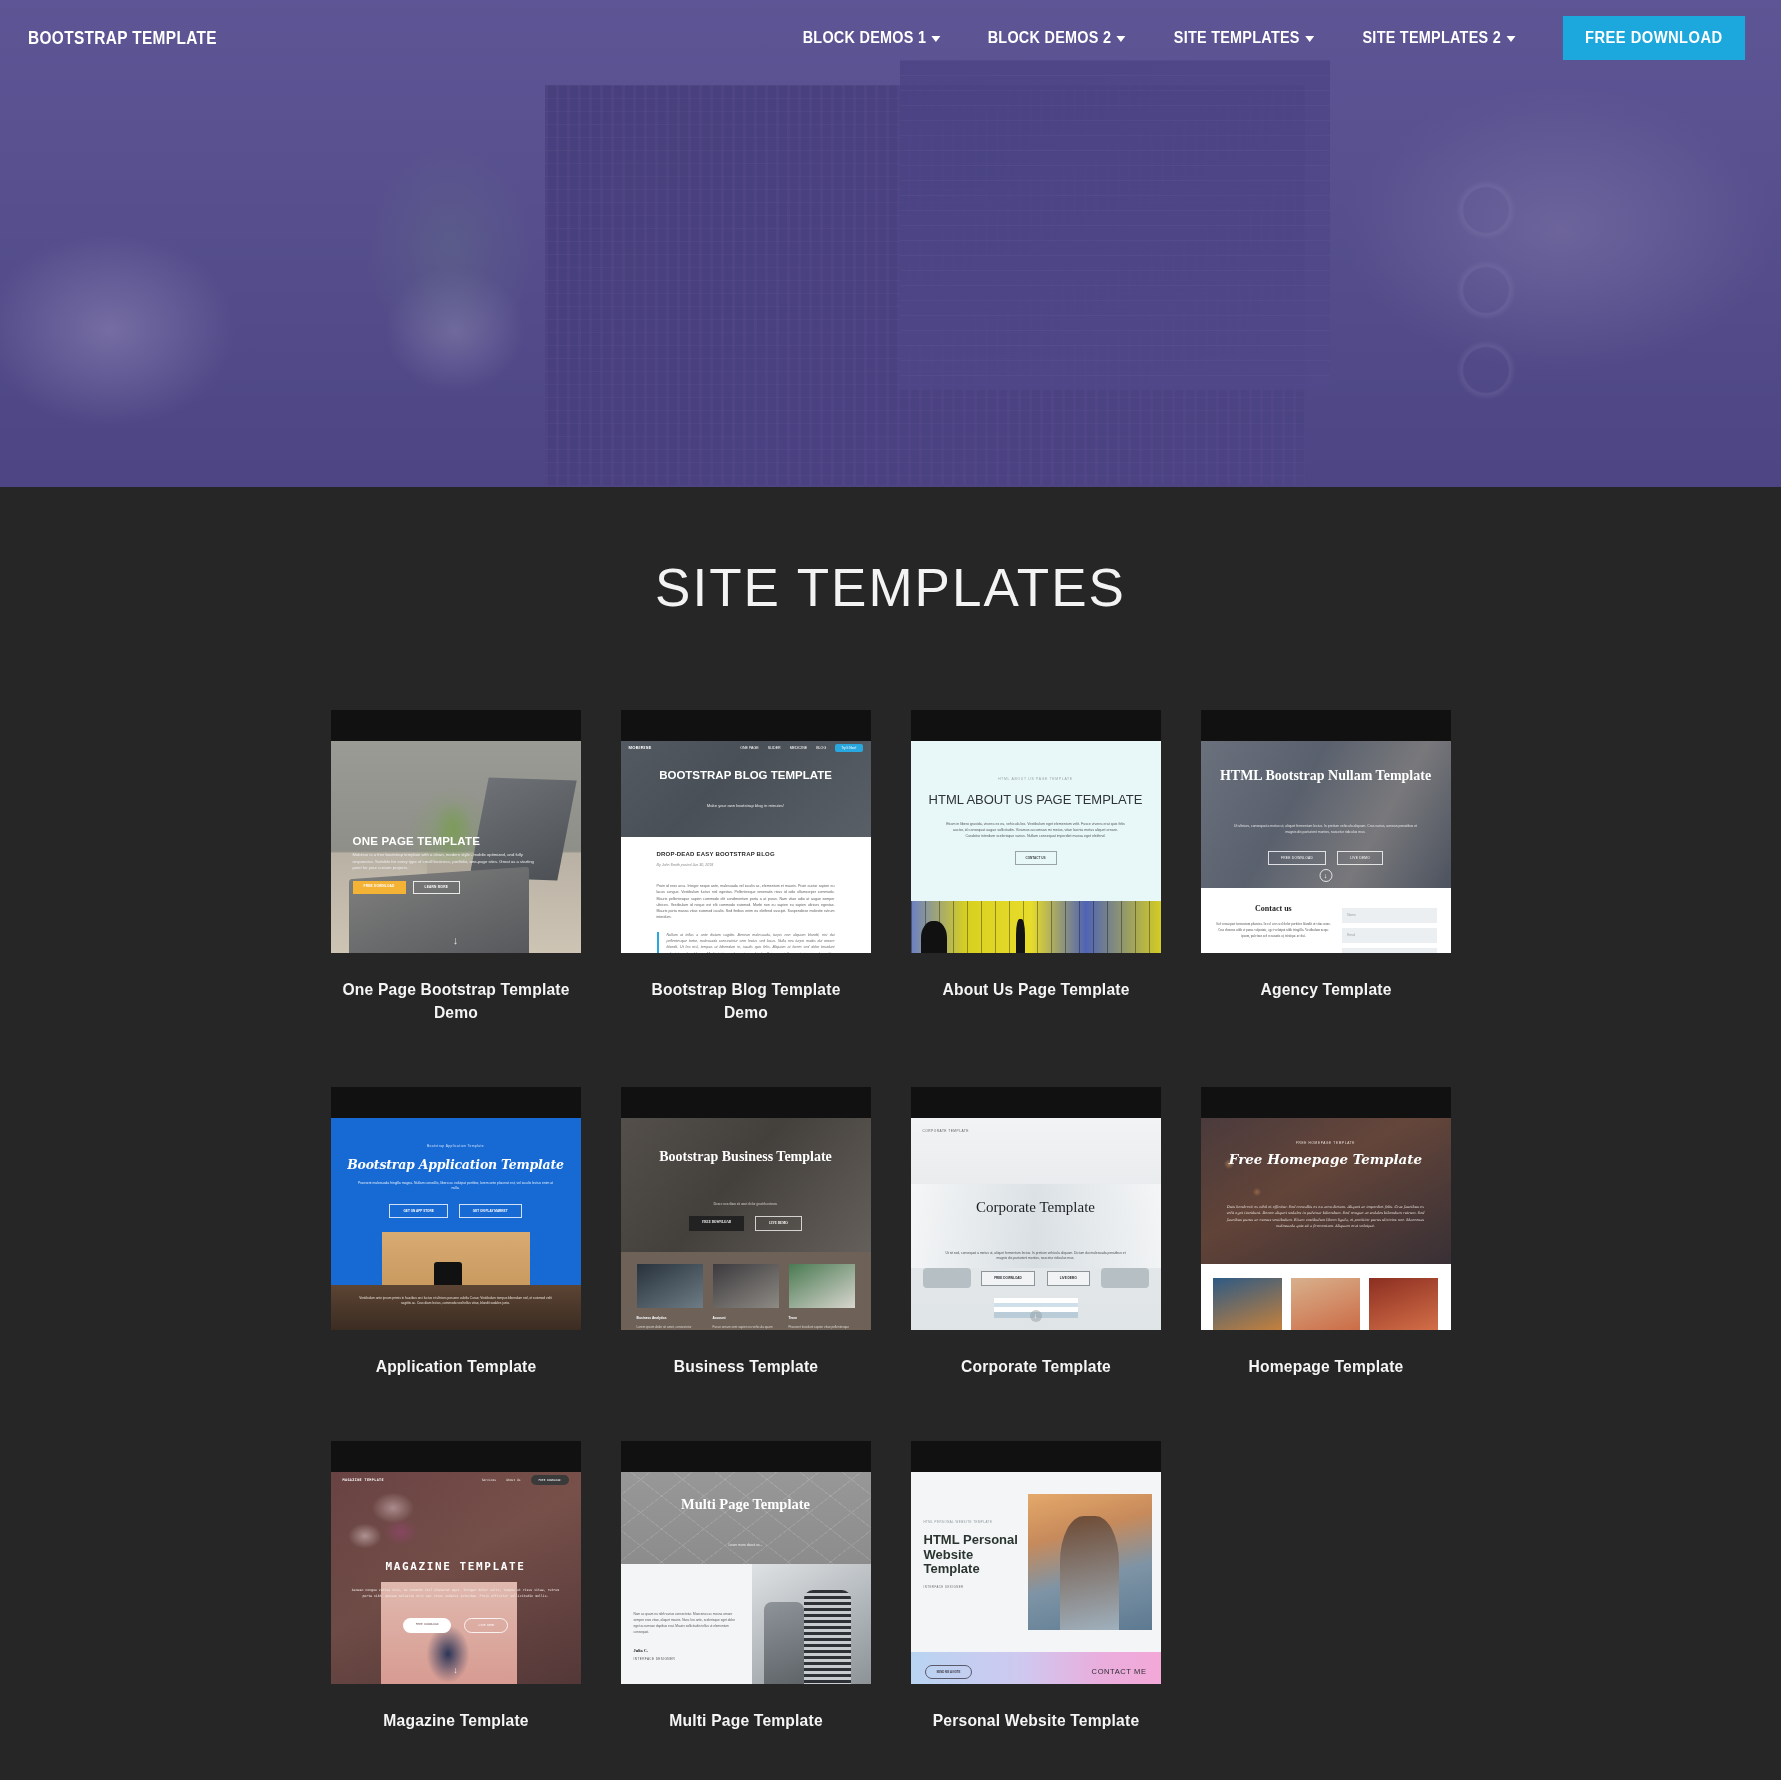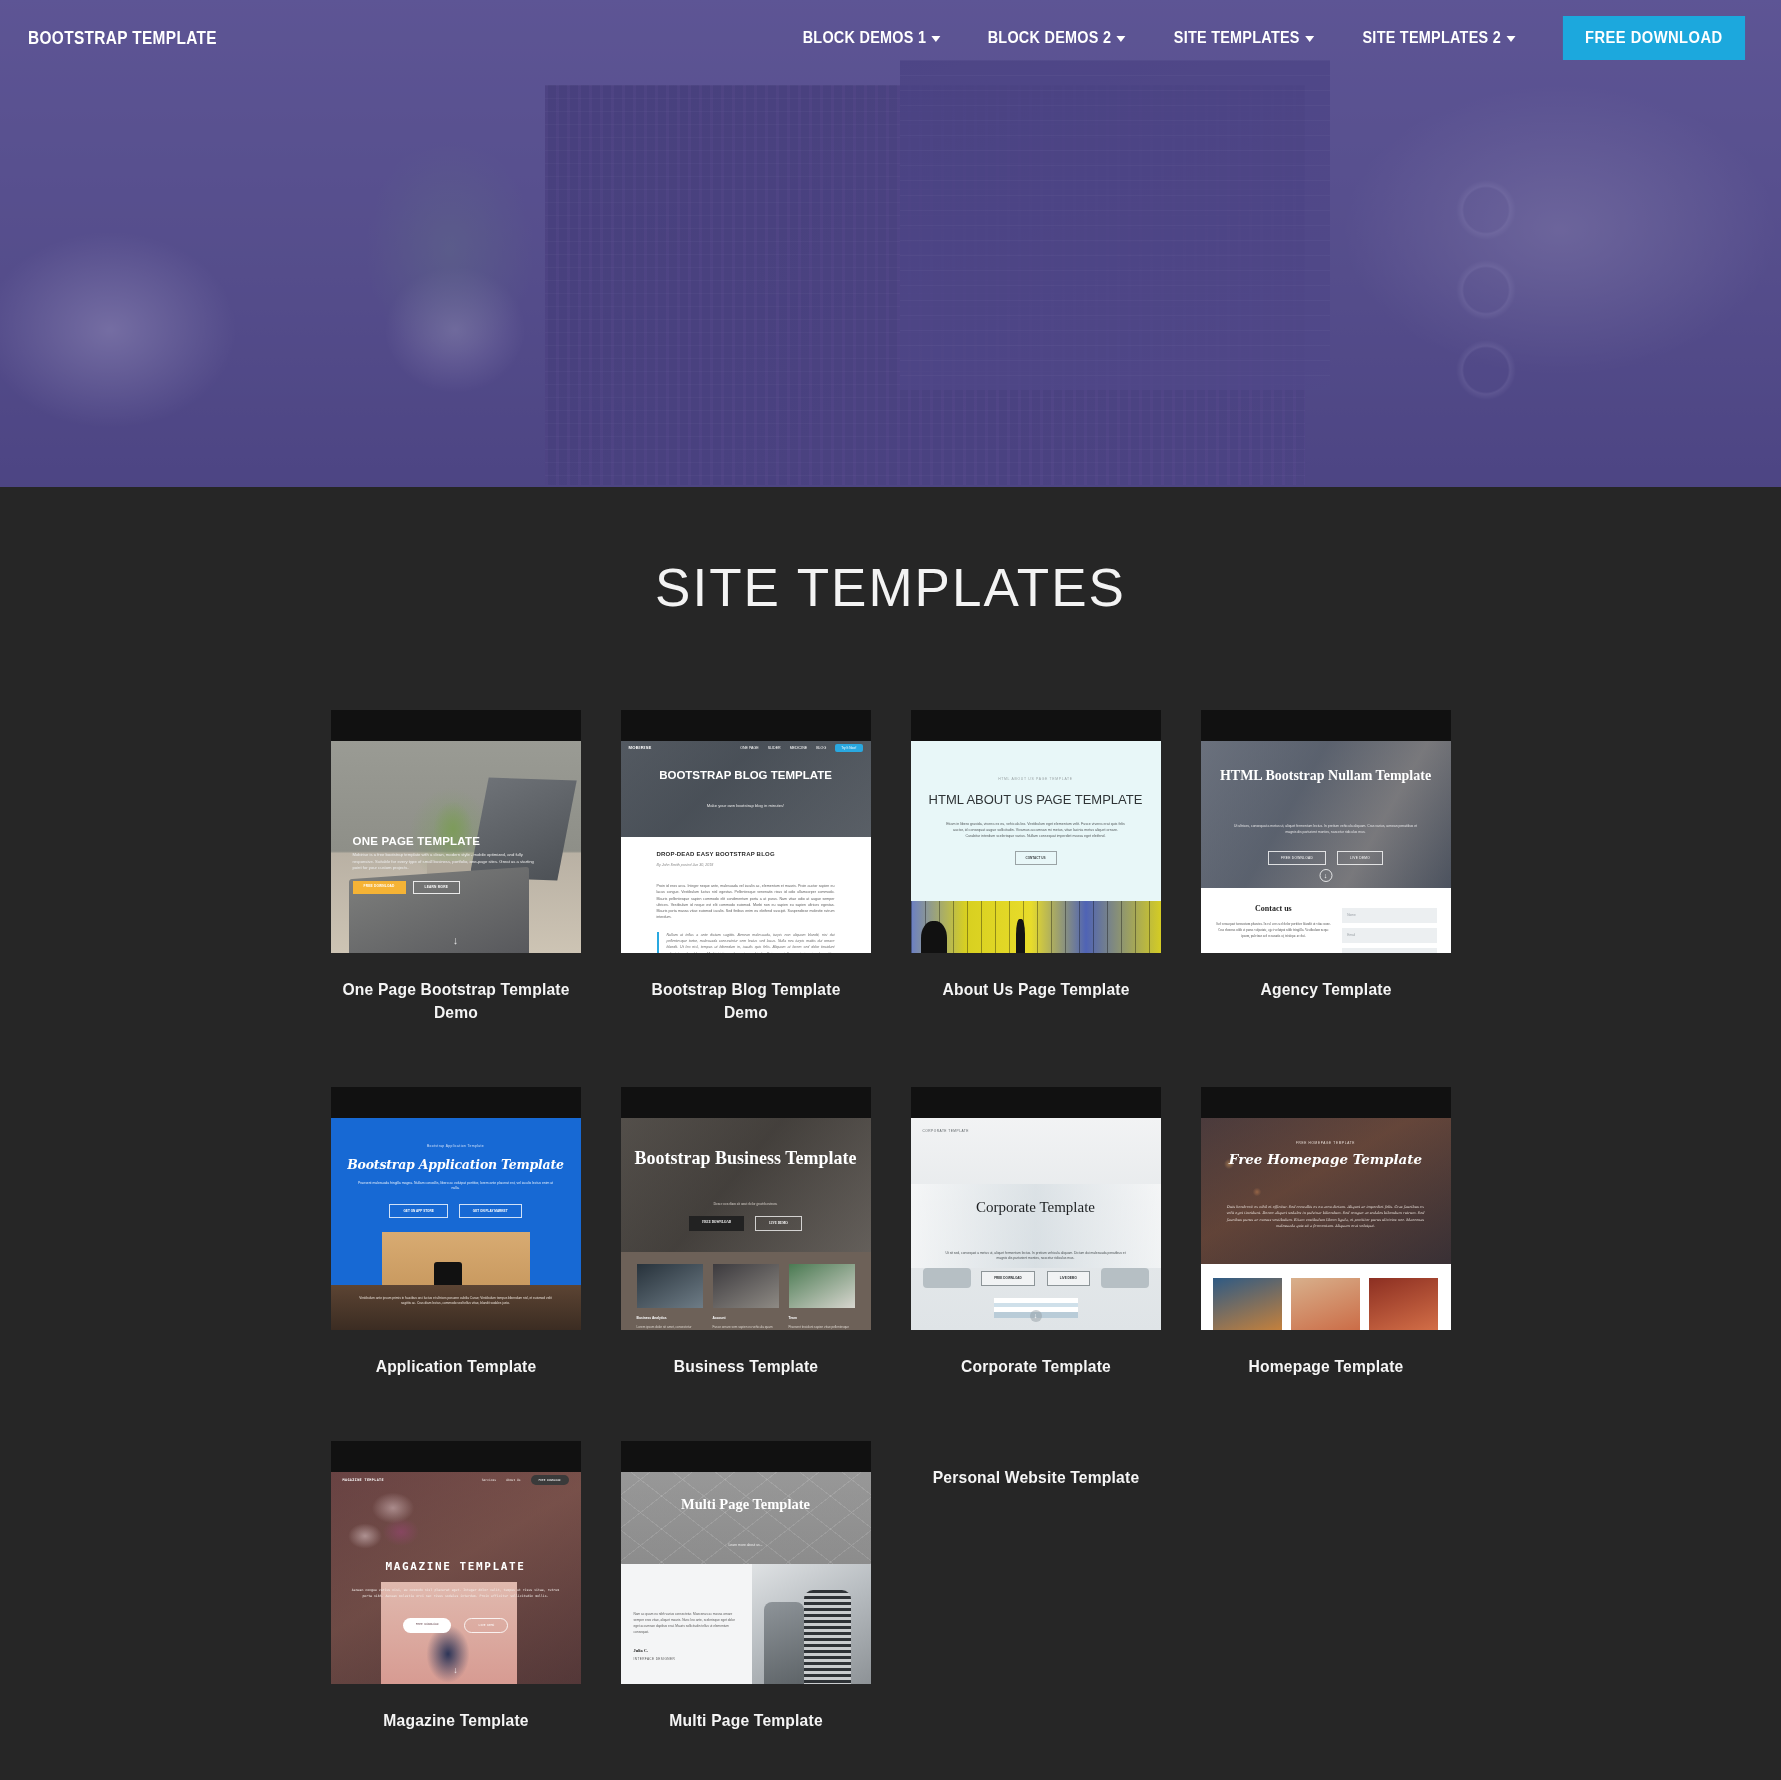--- a/index.html
+++ b/index.html
@@ -336,21 +336,21 @@
   .t5 .f5 { position: absolute; left: 0; right: 0; bottom: 0; height: 45px; background: linear-gradient(to bottom, #5c4433, #3b2c22); padding: 11px 26px 0; }
   .t5 .f5p { color: #e9dfd6; font-size: 3.2px; line-height: 1.7; text-align: center; }
 
   
   .t6 { background: #6d6158; }
   .t6 .hero6 {
     position: absolute; left: 0; right: 0; top: 0; height: 134px;
     background: linear-gradient(to bottom, rgba(35,32,30,.55), rgba(35,32,30,.55)),
       linear-gradient(130deg, #8e8880 0%, #6b6660 45%, #b3aca4 100%);
   }
-  .t6 .h6 { position: absolute; left: 0; right: 0; top: 30px; text-align: center; color: #fff; font-size: 18px; font-family: "Liberation Serif", serif; font-weight: bold; line-height: 1.22; }
+  .t6 .h6 { position: absolute; left: 0; right: 0; top: 30px; text-align: center; color: #fff; font-size: 14px; font-family: "Liberation Serif", serif; font-weight: bold; line-height: 1.22; }
   .t6 .s6 { position: absolute; left: 0; right: 0; top: 84px; text-align: center; color: #d8d2cb; font-size: 3.4px; font-family: "Liberation Serif", serif; }
   .t6 .bs6 { position: absolute; left: 0; right: 0; top: 98px; display: flex; gap: 11px; justify-content: center; }
   .t6 .b6a { background: #222; color: #fff; padding: 4.5px 13px; font-size: 3.2px; font-weight: bold; font-family: "Liberation Serif", serif; }
   .t6 .b6b { border: 1px solid rgba(255,255,255,.75); color: #fff; padding: 4.5px 13px; font-size: 3.2px; font-weight: bold; font-family: "Liberation Serif", serif; }
   .t6 .g6 { position: absolute; left: 0; right: 0; top: 134px; bottom: 0; padding: 12px 16px 0; display: flex; gap: 10px; }
   .t6 .col6 { flex: 1; }
   .t6 .im6 { width: 100%; height: 44px; }
   .t6 .ti6 { color: #fff; font-size: 3.3px; font-weight: bold; margin-top: 8px; }
   .t6 .tp6 { color: #ddd6cf; font-size: 3.1px; line-height: 1.7; margin-top: 5px; }
 
@@ -734,18 +734,35 @@
               <div class="p1"></div>
               <div class="p2"></div>
             </div>
           </div>
         </div>
       </div>
       <div class="card-caption">Multi Page Template</div>
     </div>
 
     <div class="card">
+      <div class="thumb-wrap">
+        <div class="thumb mp t11">
+          <div class="top11">
+            <div class="l11">
+              <div class="k11">HTML PERSONAL WEBSITE TEMPLATE</div>
+              <div class="h11">HTML Personal Website Template</div>
+              <div class="r11">INTERFACE DESIGNER</div>
+            </div>
+            <div class="i11"></div>
+          </div>
+          <div class="cta11">
+            <div class="sn">SEND ME A NOTE</div>
+            <div class="cm">CONTACT ME</div>
+          </div>
+          <div class="mw">My Works</div>
+        </div>
+      </div>
       <div class="card-caption">Personal Website Template</div>
     </div>
 
 
   </div>
 </div>
 
 </body></html>

